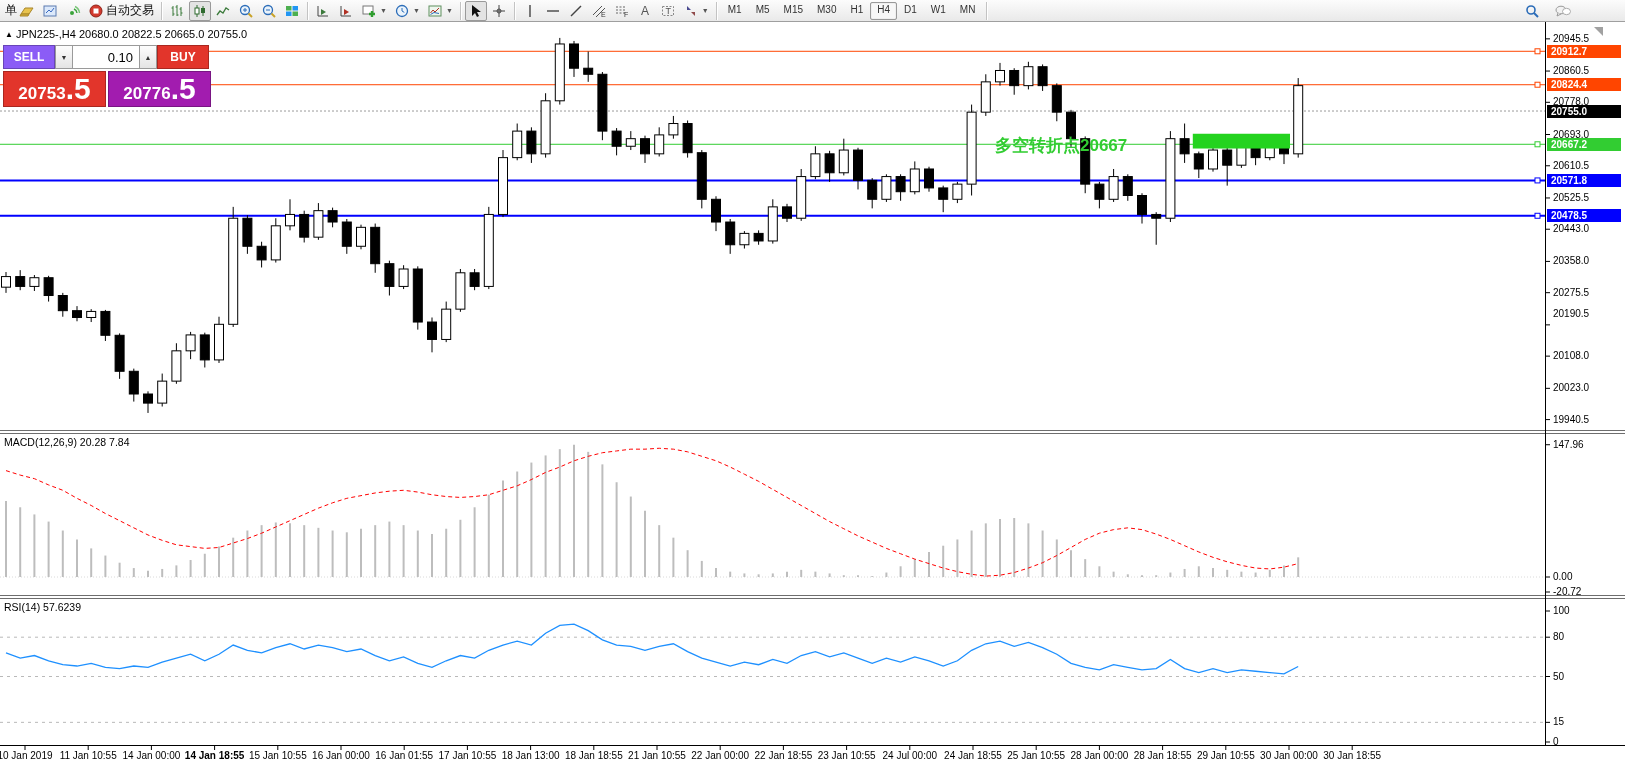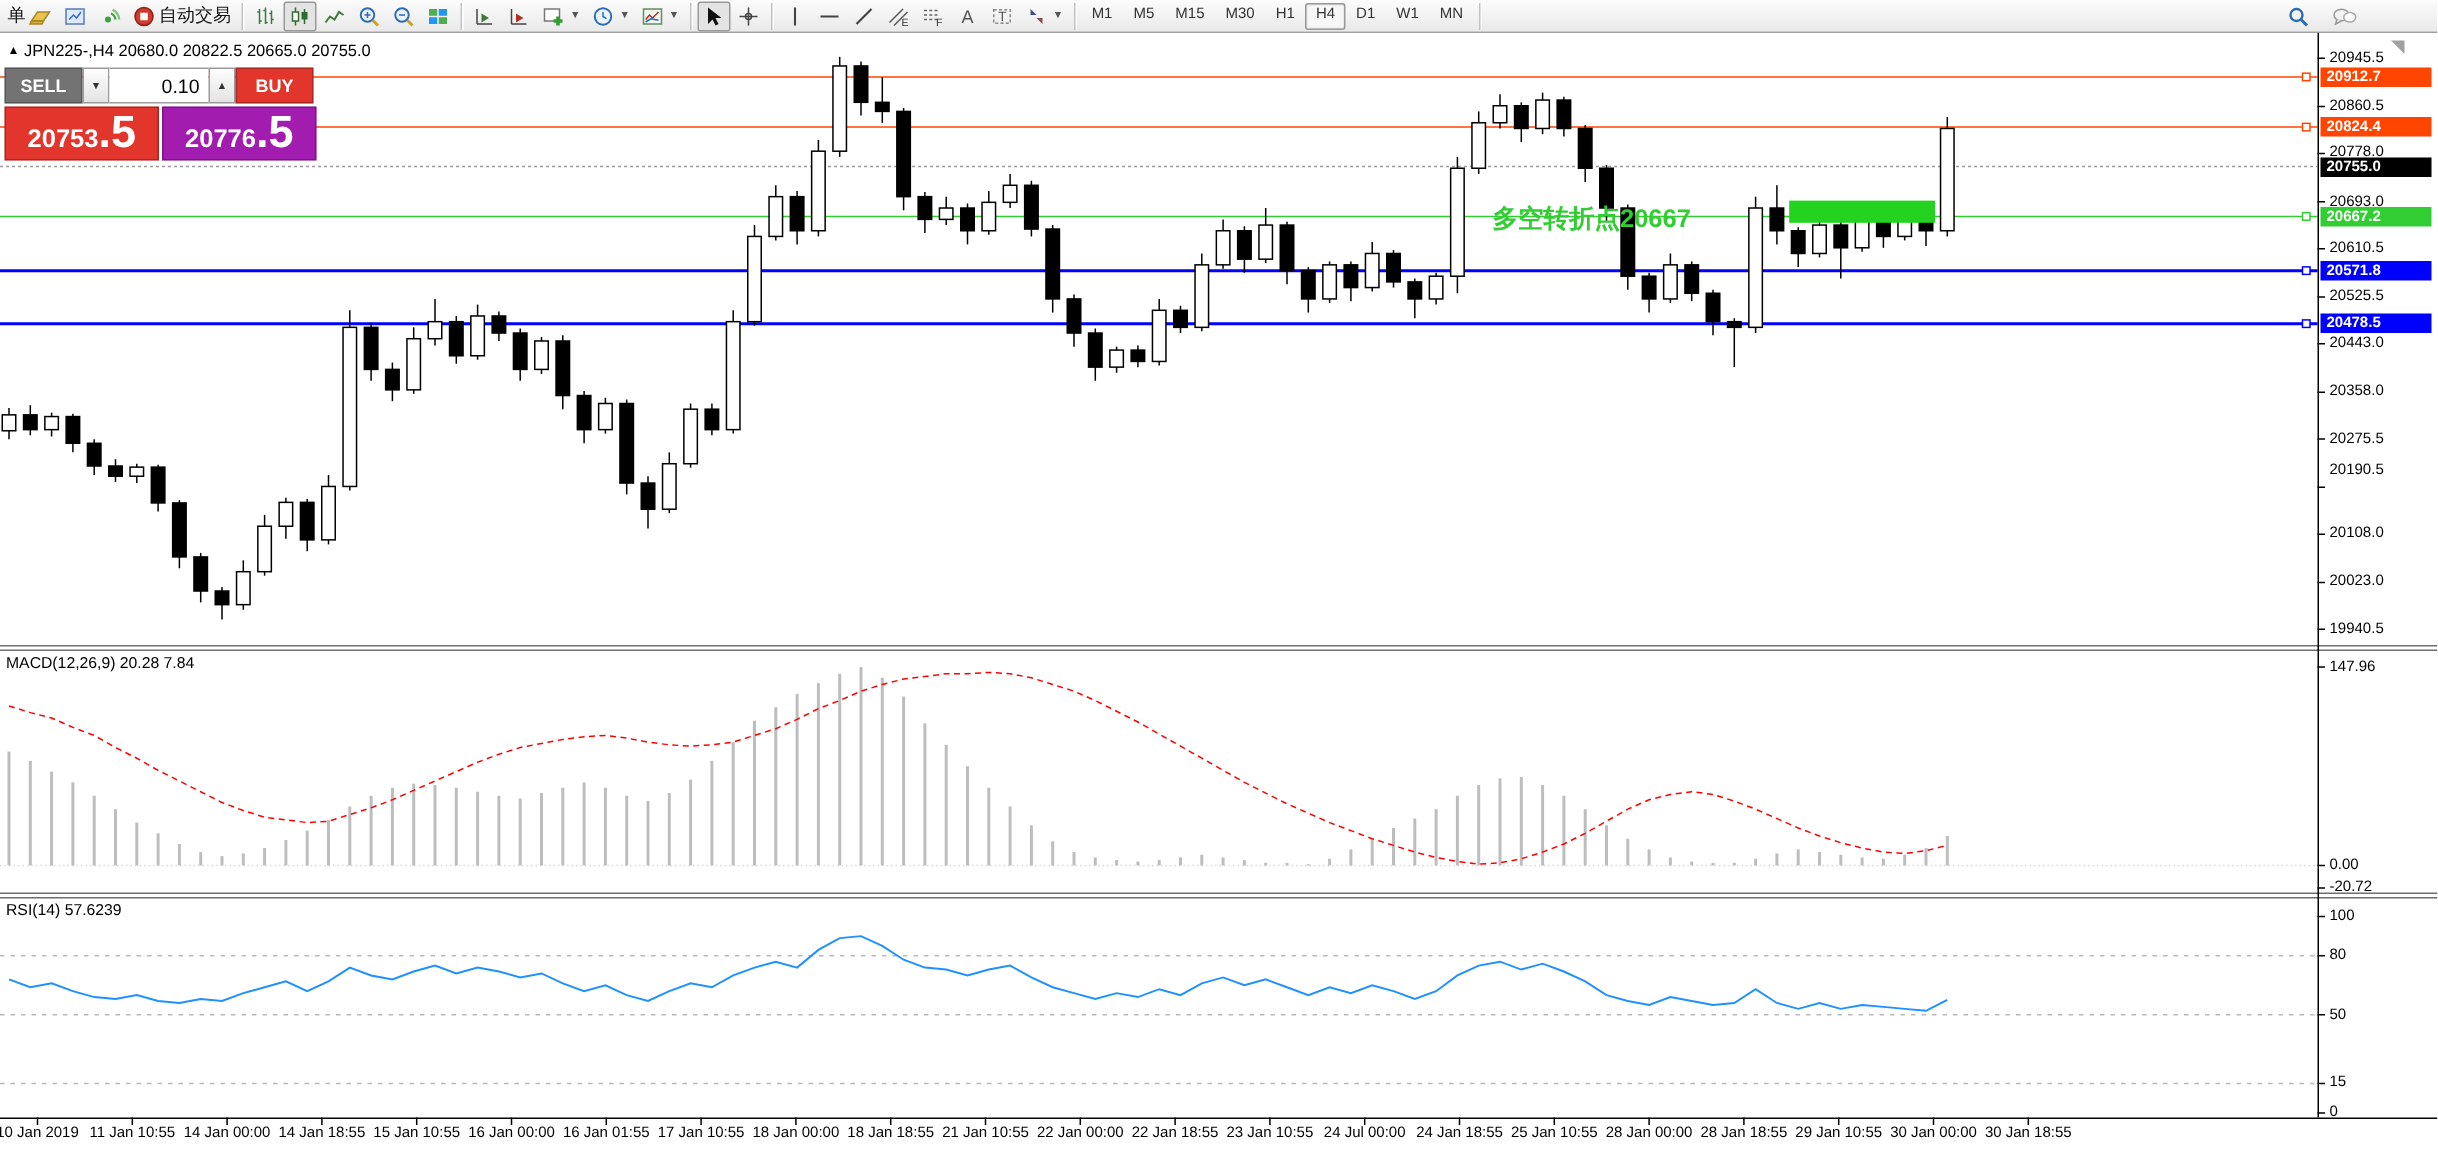--- a/index.html
+++ b/index.html
@@ -669,21 +669,21 @@
 
   <div id="overlay">
     <div id="chart-title">
       <span class="tri">▲</span>
       <span>JPN225-,H4</span>
       <span>20680.0 20822.5 20665.0 20755.0</span>
     </div>
 
     <div id="trade-panel">
       <div id="tp-row1">
-        <div class="tp-btn" id="sell-btn" style="background: #737373;">SELL</div>
+        <div class="tp-btn" id="sell-btn" style="background: #8b5cf6;">SELL</div>
         <div class="tp-step">▼</div>
         <input id="tp-vol" value="0.10" style="">
         <div class="tp-step">▲</div>
         <div class="tp-btn" id="buy-btn" style="background: rgb(226, 53, 43);">BUY</div>
       </div>
       <div id="tp-row2">
         <div class="tp-price" id="sell-price-box" style="background: rgb(226, 53, 43);">
           <span class="main">20753</span>
           <span class="frac">.5</span>
         </div>
@@ -725,26 +725,26 @@
         <div class="axis-label" style="top: 571px;">0.00</div>
         <div class="axis-label" style="top: 586px;">-20.72</div>
         <div class="axis-label" style="top: 605px;">100</div>
         <div class="axis-label" style="top: 631.2px;">80</div>
         <div class="axis-label" style="top: 670.5px;">50</div>
         <div class="axis-label" style="top: 716.35px;">15</div>
         <div class="axis-label" style="top: 736px;">0</div>
         <div class="time-label" style="top: 750px; left: 25px;">10 Jan 2019</div>
         <div class="time-label" style="top: 750px; left: 88.2px;">11 Jan 10:55</div>
         <div class="time-label" style="top: 750px; left: 151.4px;">14 Jan 00:00</div>
-        <div class="time-label" style="top: 750px; left: 214.6px;">14 Jan 18:55</div>
+        <div class="time-label" style="top: 750px; left: 214.6px; font-weight: bold;">14 Jan 18:55</div>
         <div class="time-label" style="top: 750px; left: 277.8px;">15 Jan 10:55</div>
         <div class="time-label" style="top: 750px; left: 341px;">16 Jan 00:00</div>
         <div class="time-label" style="top: 750px; left: 404.2px;">16 Jan 01:55</div>
         <div class="time-label" style="top: 750px; left: 467.4px;">17 Jan 10:55</div>
-        <div class="time-label" style="top: 750px; left: 530.6px;">18 Jan 00:00</div>
+        <div class="time-label" style="top: 750px; left: 530.6px;">18 Jan 13:00</div>
         <div class="time-label" style="top: 750px; left: 593.8px;">18 Jan 18:55</div>
         <div class="time-label" style="top: 750px; left: 657px;">21 Jan 10:55</div>
         <div class="time-label" style="top: 750px; left: 720.2px;">22 Jan 00:00</div>
         <div class="time-label" style="top: 750px; left: 783.4px;">22 Jan 18:55</div>
         <div class="time-label" style="top: 750px; left: 846.6px; text-align: center;">23 Jan 10:55</div>
         <div class="time-label" style="top: 750px; left: 909.8px;">24 Jul 00:00</div>
         <div class="time-label" style="top: 750px; left: 973px;">24 Jan 18:55</div>
         <div class="time-label" style="top: 750px; left: 1036.2px;">25 Jan 10:55</div>
         <div class="time-label" style="top: 750px; left: 1099.4px;">28 Jan 00:00</div>
         <div class="time-label" style="top: 750px; left: 1162.6px;">28 Jan 18:55</div>

